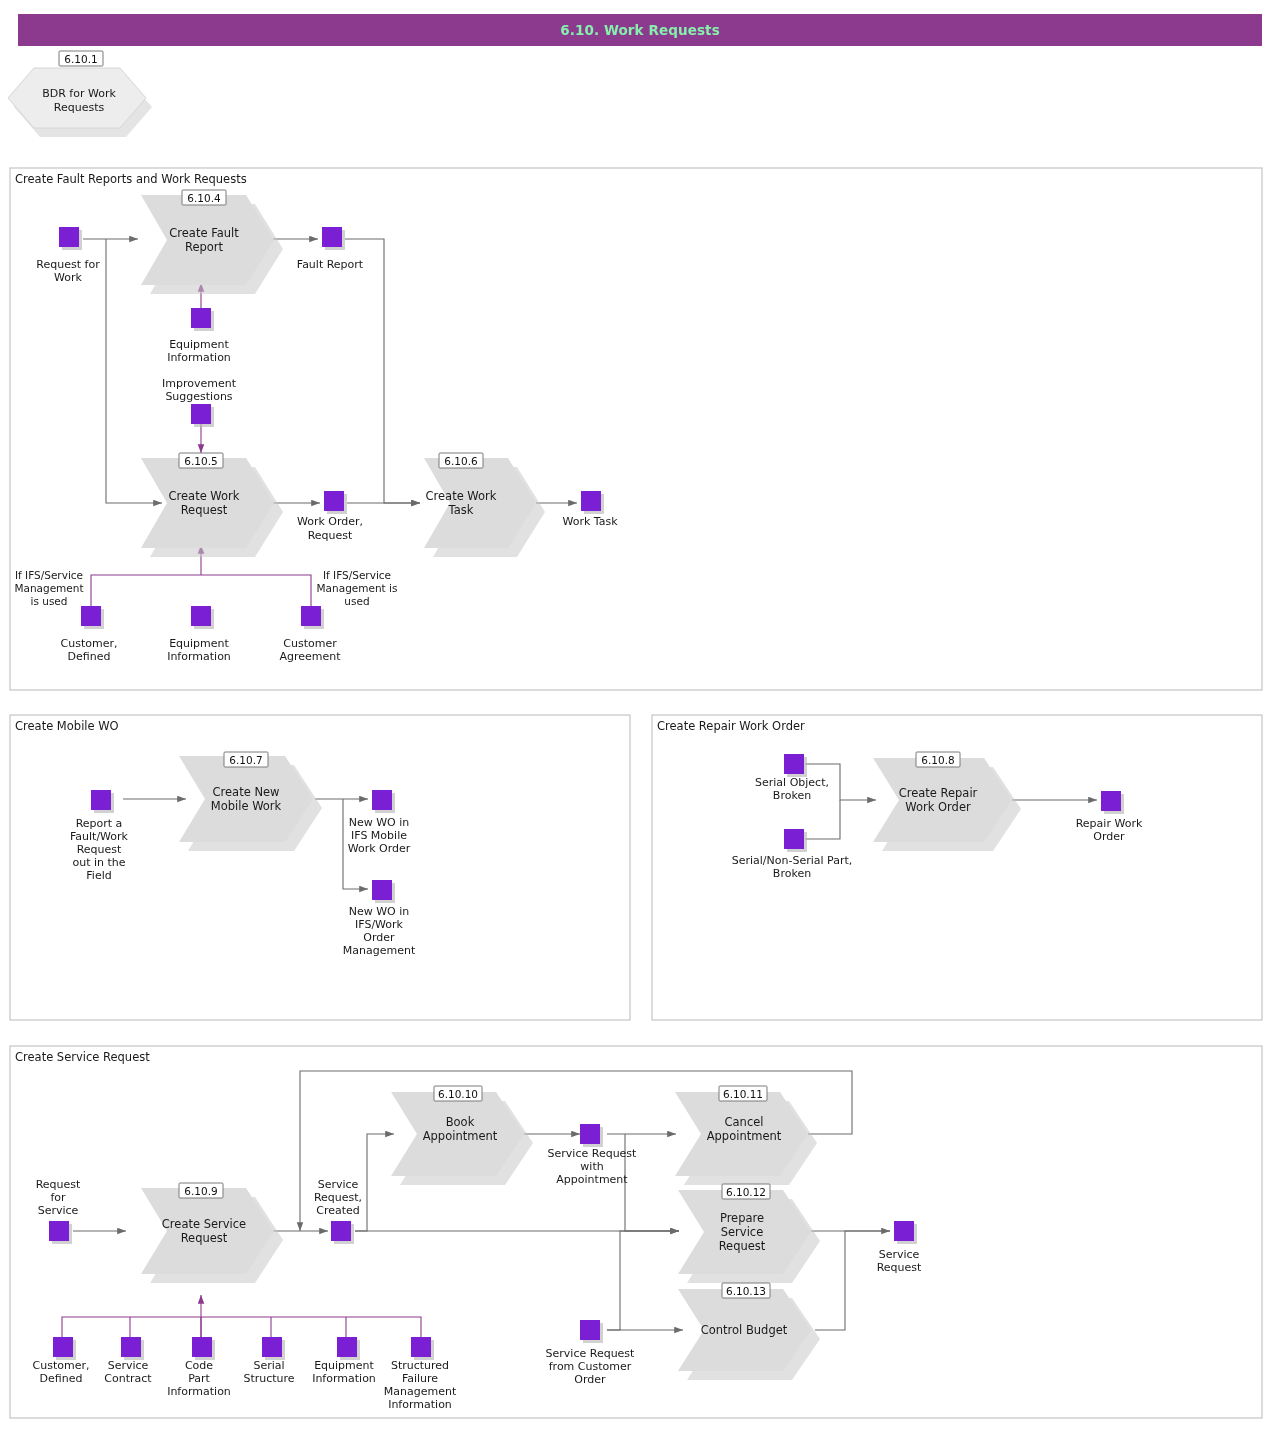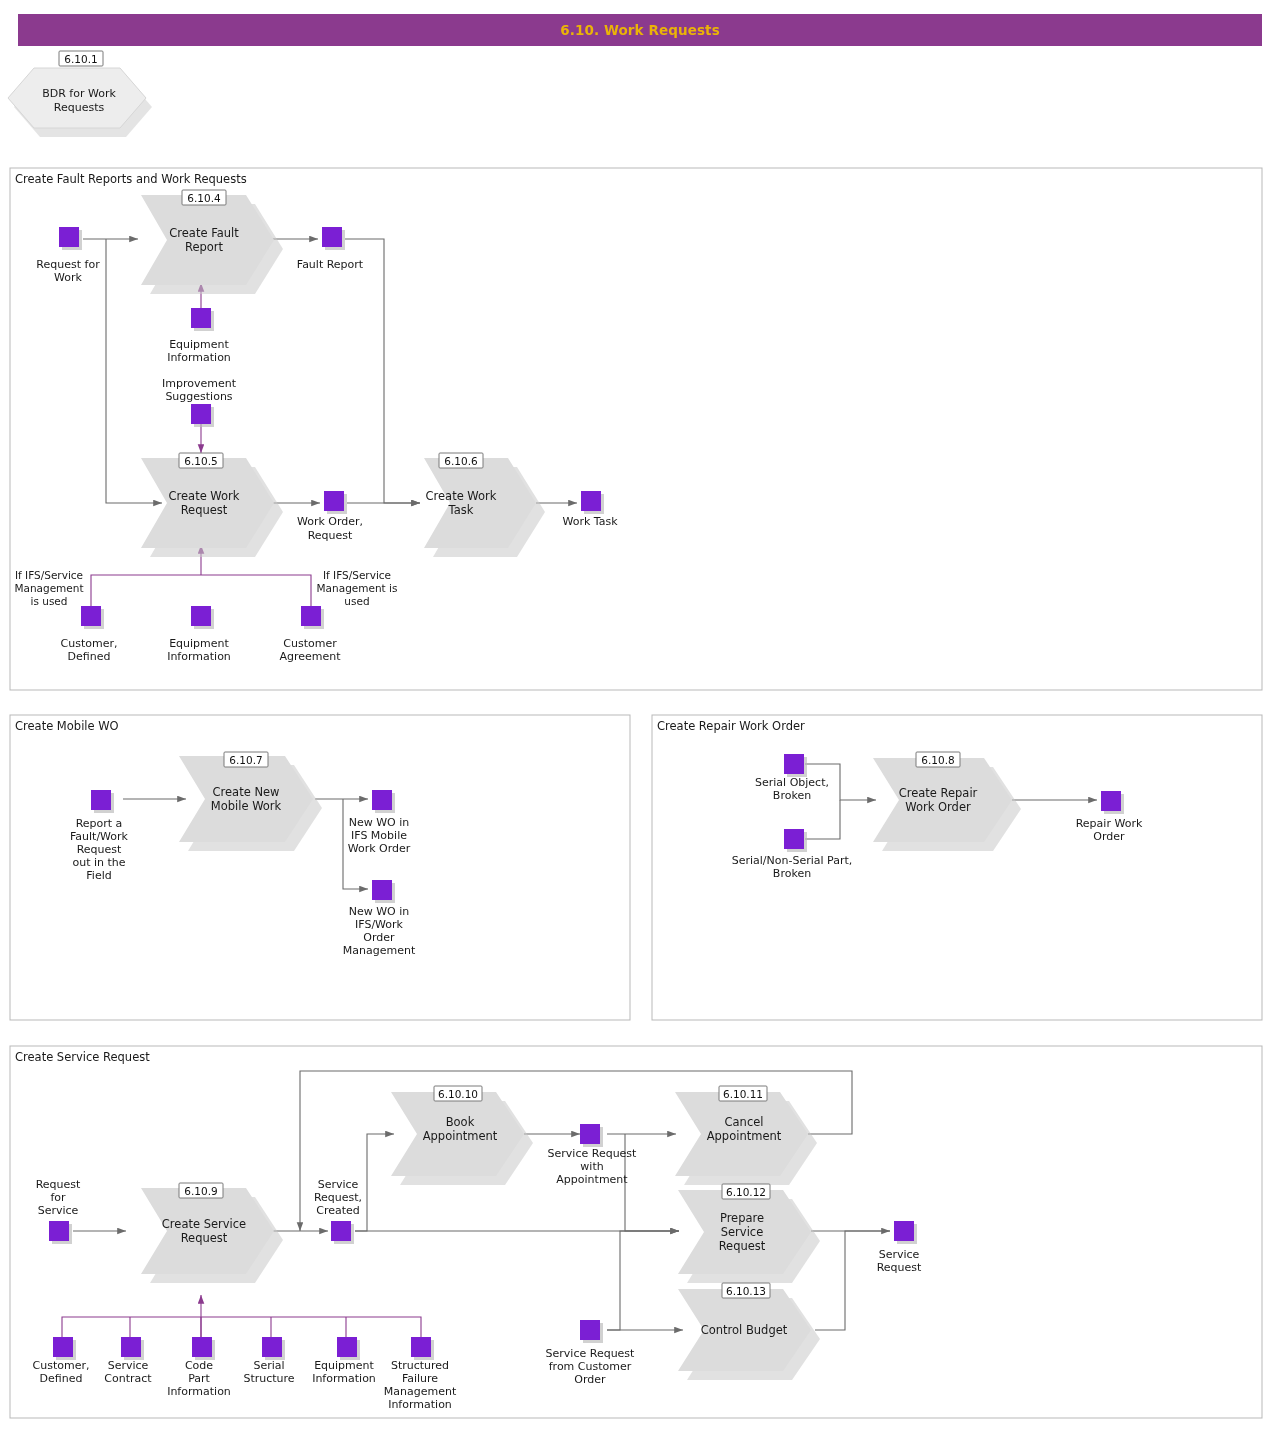--- a/index.html
+++ b/index.html
@@ -14,21 +14,21 @@
     width: 1280px;
     height: 1430px;
     overflow: hidden;
     background: #ffffff;
   }
   #title-bar {
     position: absolute;
     left: 18px; top: 14px;
     width: 1244px; height: 32px;
     background: #8B3A8E;
-    color: #eab308;
+    color: #86efac;
     font-size: 13.5px;
     font-weight: bold;
     display: flex;
     align-items: center;
     justify-content: center;
     letter-spacing: .1px;
     font-family: "DejaVu Sans", "Liberation Sans", sans-serif;
   }
   svg#flow { position: absolute; left: 0; top: 0; }
   .lane-rect { fill: #ffffff; stroke: #b9b9b9; stroke-width: 1; }

